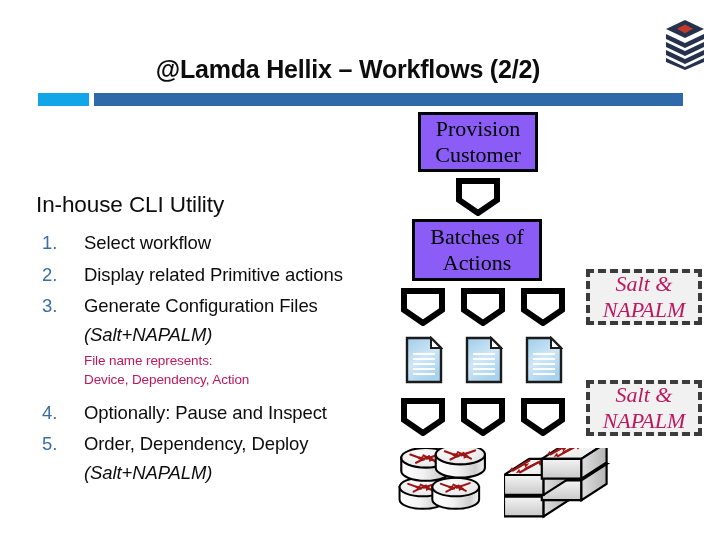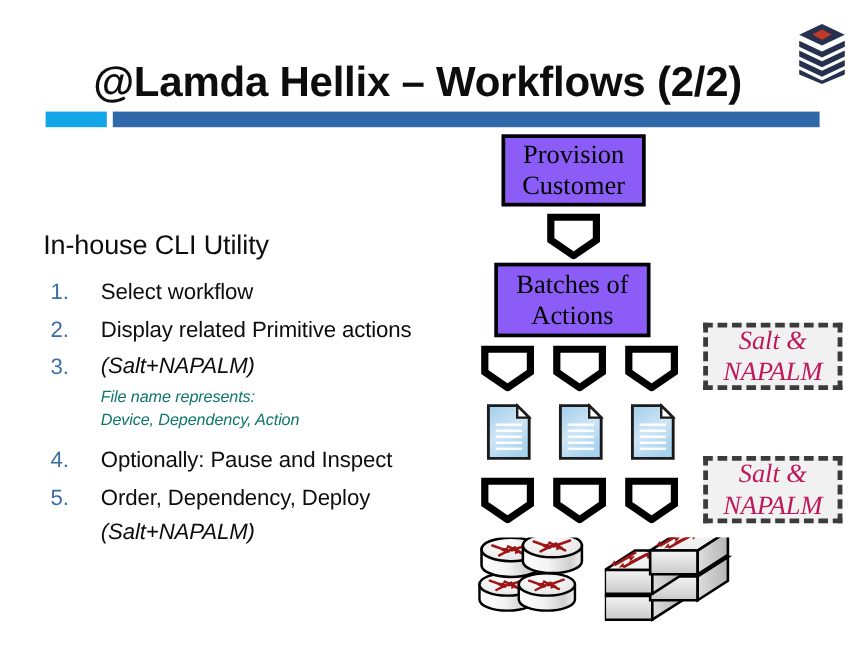--- a/index.html
+++ b/index.html
@@ -32,21 +32,21 @@
   }
 
   
   .slide-title {
     position: absolute;
     left: 38px;
     top: 52px;
     width: 620px;
     height: 36px;
     text-align: center;
-    font-size: 35px;
+    font-size: 25px;
     font-weight: bold;
     color: #0d0d0d;
     letter-spacing: -0.2px;
     line-height: 34px;
     white-space: nowrap;
   }
 
   
   .accent-bar {
     position: absolute;
@@ -109,26 +109,25 @@
   .sub-italic {
     font-style: italic;
     font-size: 18.5px;
     line-height: 27px;
     color: #0d0d0d;
     display: block;
   }
   .fine-note {
     font-size: 13.5px;
     line-height: 19px;
-    color: #0f766e;
+    color: #be185d;
     padding-left: 48px;
     margin-top: 3px;
     margin-bottom: 9px;
     letter-spacing: -0.1px;
-    font-style: italic;
   }
   .gap-after-3 { margin-bottom: 0; }
 
   
   .diagram {
     position: absolute;
     left: 392px;
     top: 108px;
     width: 328px;
     height: 432px;
@@ -217,20 +216,21 @@
         <span>Select workflow</span>
       </li>
 
       <li class="oitem">
         <span class="onum">2.</span>
         <span>Display related Primitive actions</span>
       </li>
 
       <li class="oitem gap-after-3">
         <span class="onum">3.</span>
+        <span>Generate Configuration Files</span>
         <span class="sub-italic">(Salt+NAPALM)</span>
       </li>
 
       <li class="fine-note">
         <span>File name represents:</span><br>
         <span>Device, Dependency, Action</span>
       </li>
 
       <li class="oitem">
         <span class="onum">4.</span>

